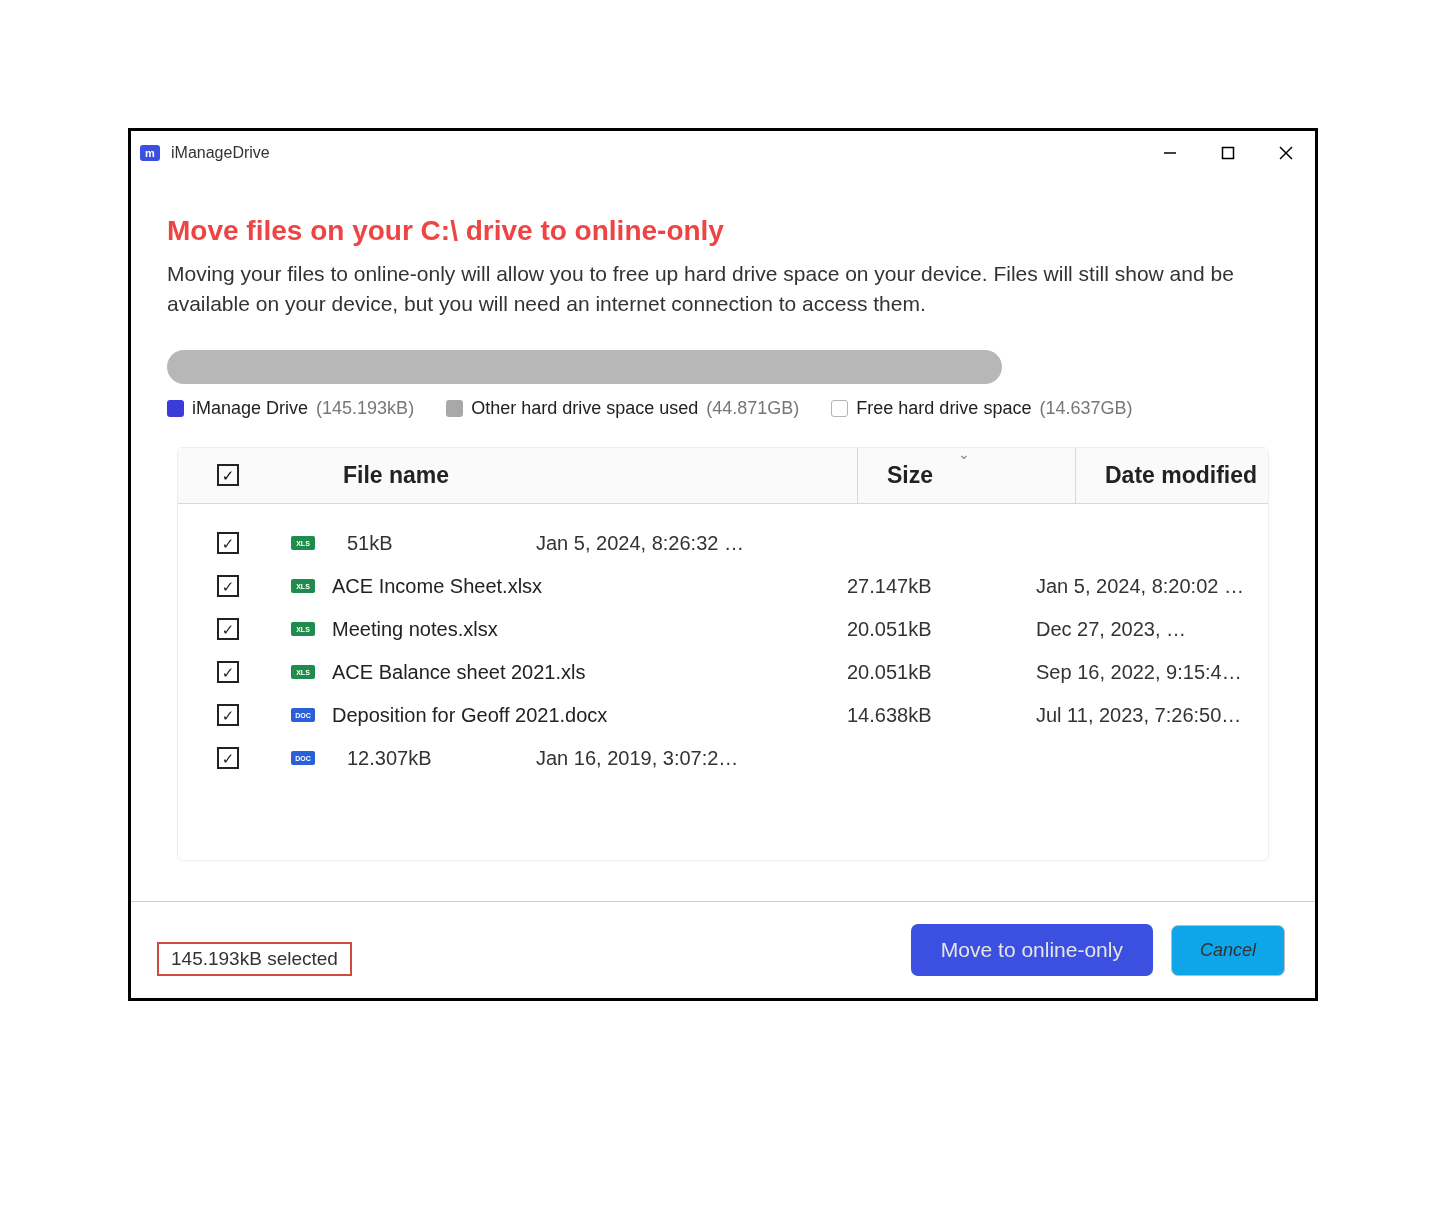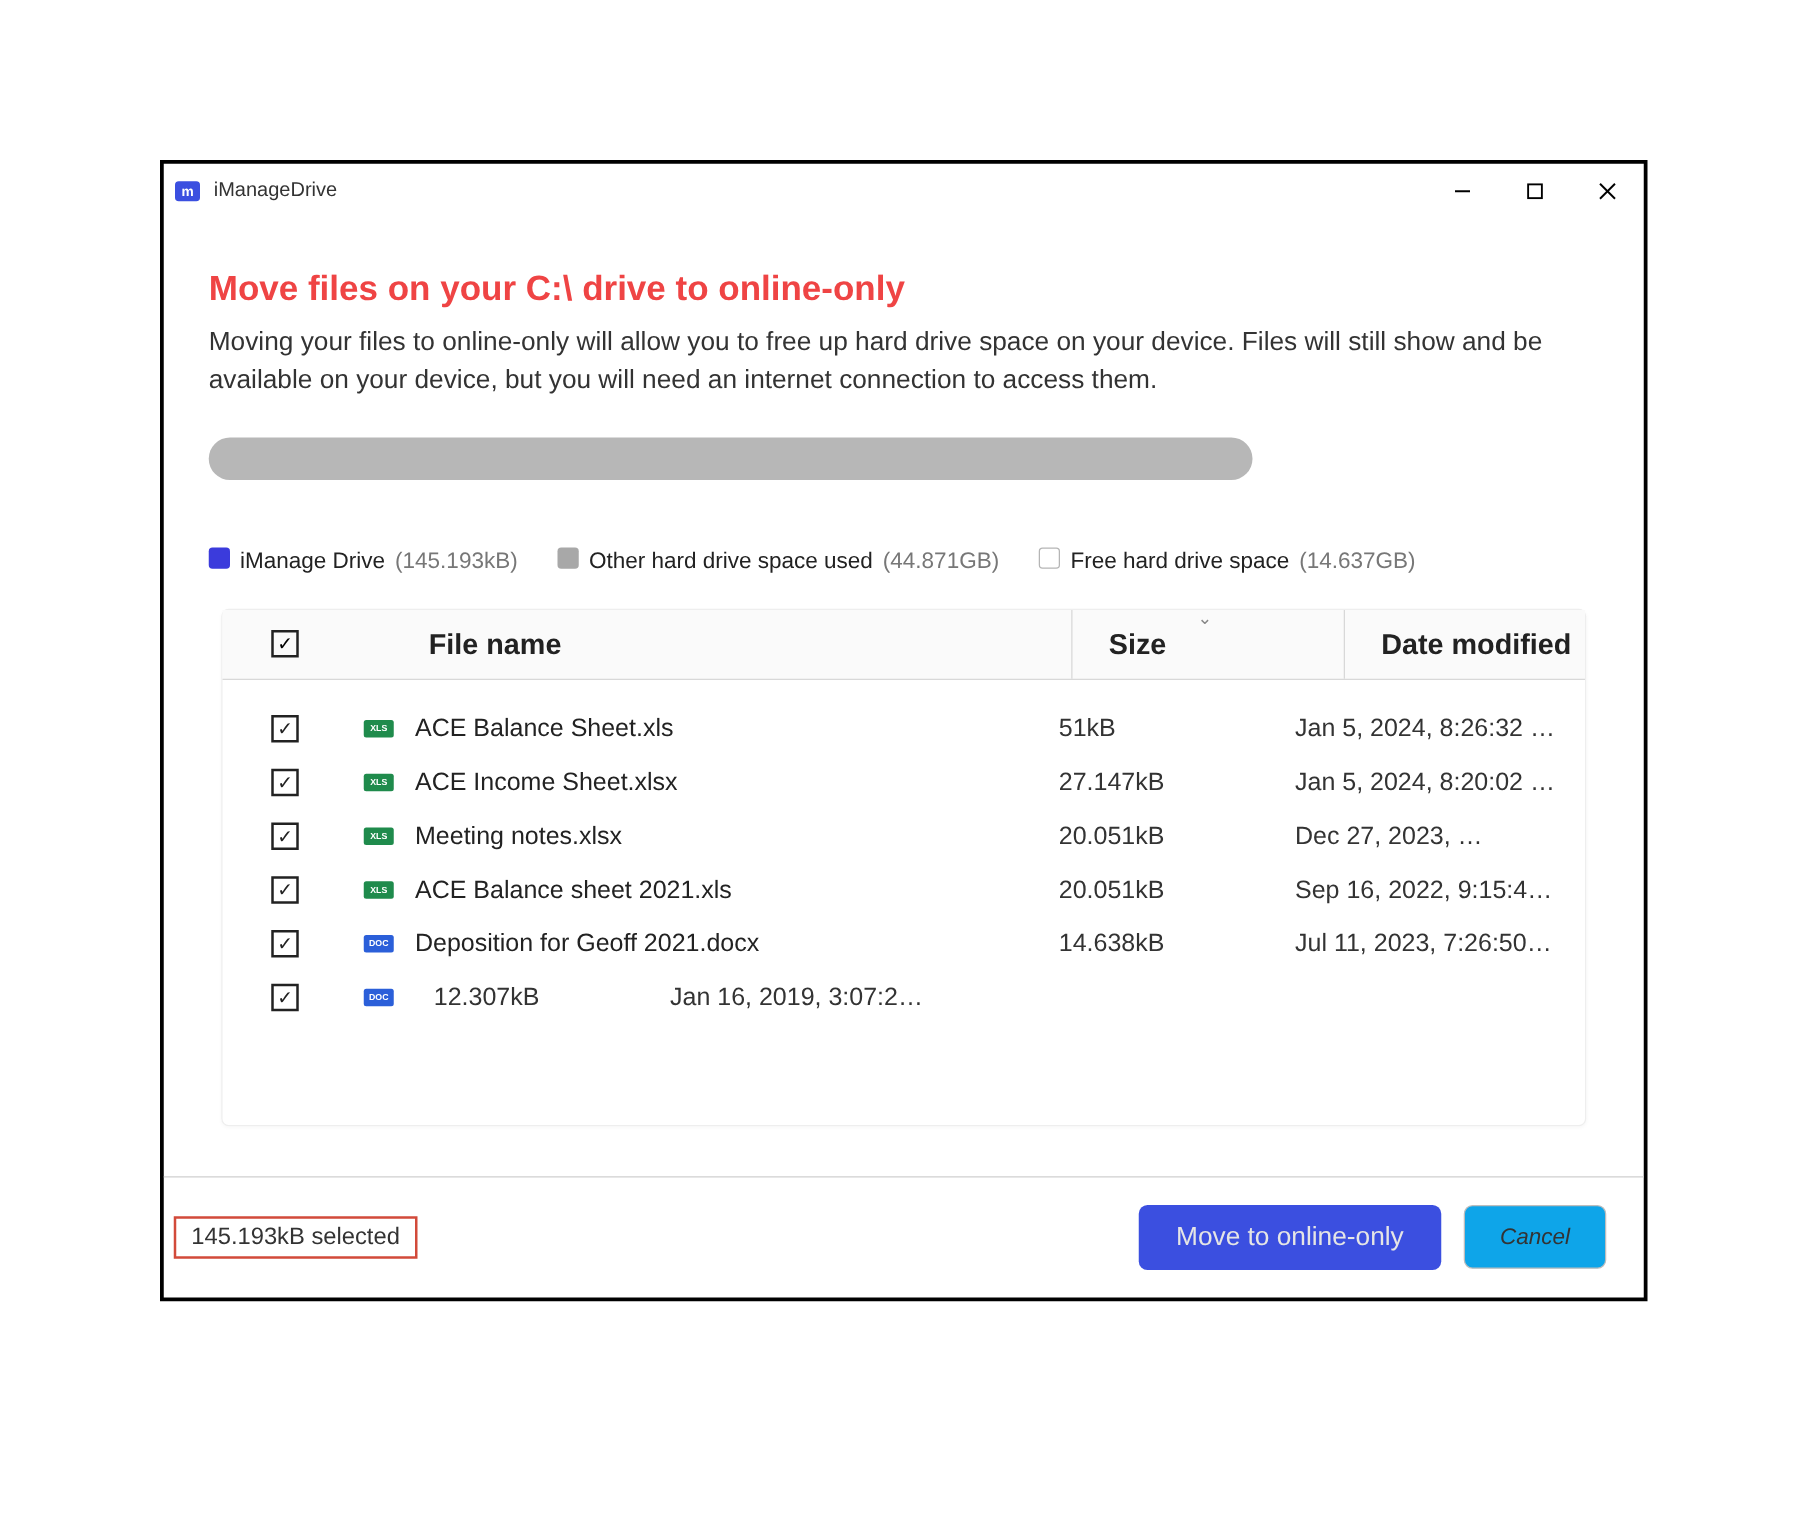--- a/index.html
+++ b/index.html
@@ -82,24 +82,23 @@
     .legend {
       display: flex;
       align-items: center;
       gap: 32px;
       font-size: 18px;
       margin-bottom: 28px;
       flex-wrap: nowrap;
     }
     .legend-item {
       display: flex;
-      align-items: flex-start;
+      align-items: center;
       gap: 8px;
       white-space: nowrap;
-      margin-top: 40px;
     }
     .swatch {
       width: 17px;
       height: 17px;
       border-radius: 3px;
     }
     .swatch-blue { background: #3b3bdc; }
     .swatch-gray { background: #a8a8a8; }
     .swatch-outline { background: #fff; border: 1.5px solid #b5b5b5; }
     .legend-label { color: #222; }
@@ -166,22 +165,22 @@
     }
     .xls { background: #1f8b4c; }
     .doc { background: #2b5fd9; }
     .divider {
       height: 1px;
       background: #cfcfcf;
       margin-top: 30px;
     }
     .footer {
       display: flex;
-      align-items: center;
-      padding: 22px 30px 22px 8px;
+      align-items: flex-end;
+      padding: 22px 30px 22px 26px;
     }
     .selected-box {
       border: 2px solid #d24a3a;
       padding: 4px 12px;
       font-size: 19px;
       color: #333;
     }
     .spacer { flex: 1; }
     .btn-primary {
       background: #3b4fe0;
@@ -279,21 +278,20 @@
         <div class="col-date th">Date modified</div>
       </div>
       <div class="tbody" id="tbody">
           <div class="row">
             <div class="col-check">
               <div class="checkbox">✓</div>
             </div>
             <div class="col-icon">
               <div class="file-icon xls">XLS</div>
             </div>
-            <div class="col-name">ACE Balance Sheet.xls</div>
             <div style="width: 19px;"></div>
             <div class="col-size">51kB</div>
             <div style="width: 19px;"></div>
             <div class="col-date">Jan 5, 2024, 8:26:32 …</div>
           </div>
           <div class="row">
             <div class="col-check">
               <div class="checkbox">✓</div>
             </div>
             <div class="col-icon">

